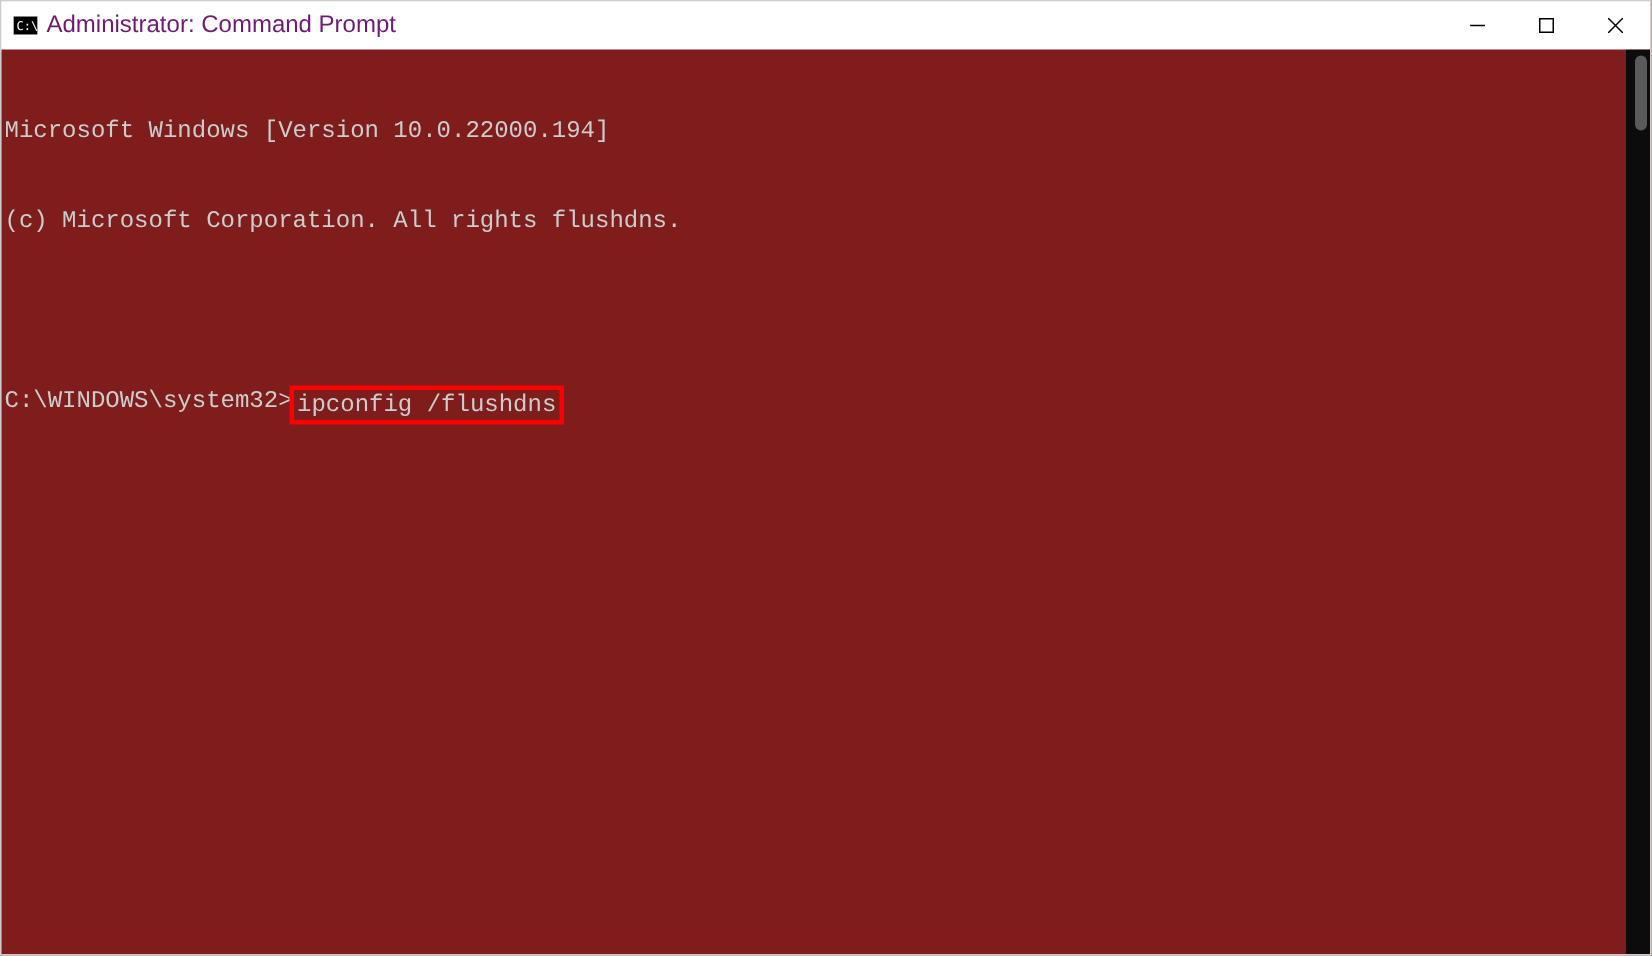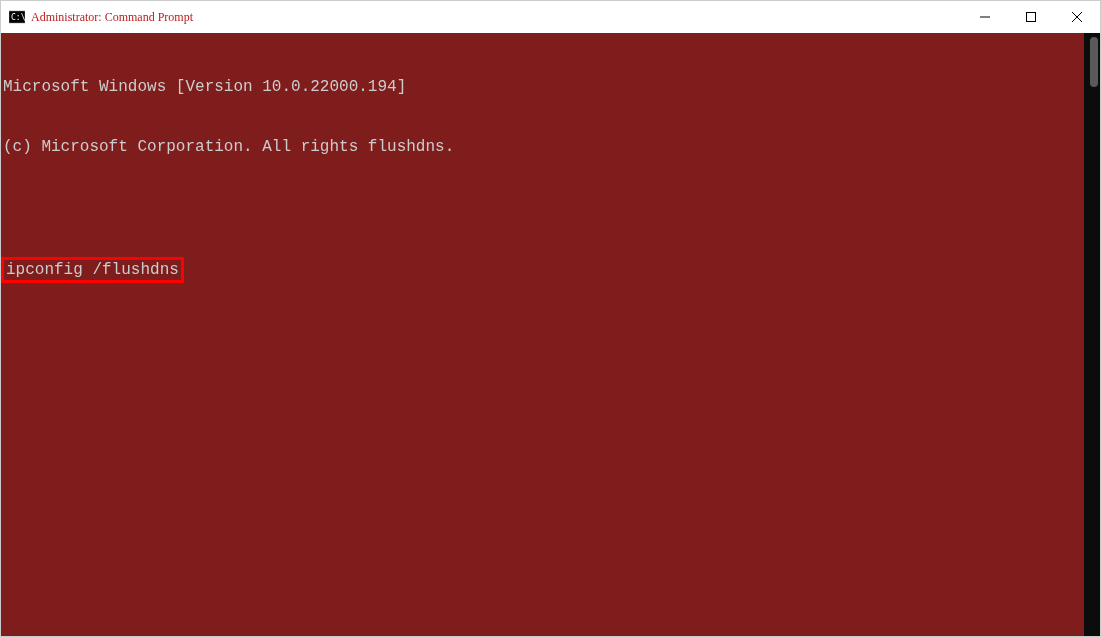--- a/index.html
+++ b/index.html
@@ -36,23 +36,22 @@
       gap: 6px;
     }
     .app-icon {
       width: 16px;
       height: 16px;
       display: flex;
       align-items: center;
       justify-content: center;
     }
     .title-text {
-      font-size: 12px;
-      color: #b91c1c;
-      font-family: Liberation Serif, serif;
+      font-size: 16px;
+      color: #701a75;
     }
     .window-controls {
       display: flex;
       height: 100%;
     }
     .win-btn {
       width: 46px;
       height: 32px;
       display: flex;
       align-items: center;
@@ -139,19 +138,19 @@
         </svg>
       </button>
     </div>
   </div>
 
   <div class="terminal-area">
     <div class="terminal-content">
       <div>Microsoft Windows [Version 10.0.22000.194]</div>
       <div>(c) Microsoft Corporation. All rights flushdns.</div>
       <div class="blank-line"></div>
-      <div class="prompt-line"><span class="highlight-box"><span>ipconfig /flushdns</span></span></div>
+      <div class="prompt-line"><span>C:\WINDOWS\system32&gt;</span><span class="highlight-box"><span>ipconfig /flushdns</span></span></div>
     </div>
     <div class="scrollbar">
       <div class="scroll-thumb"></div>
     </div>
   </div>
 </div>
 
 </body></html>

